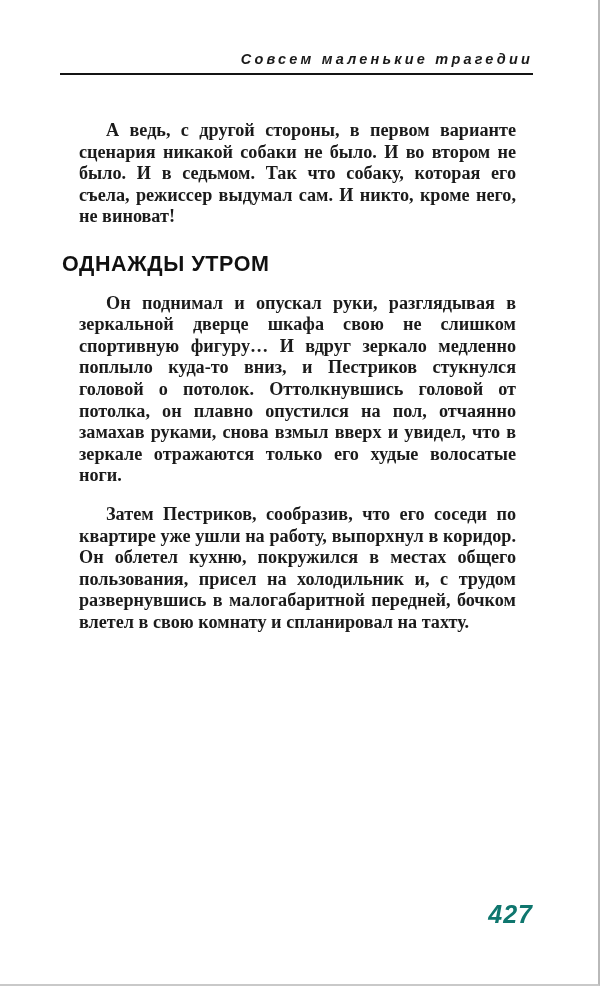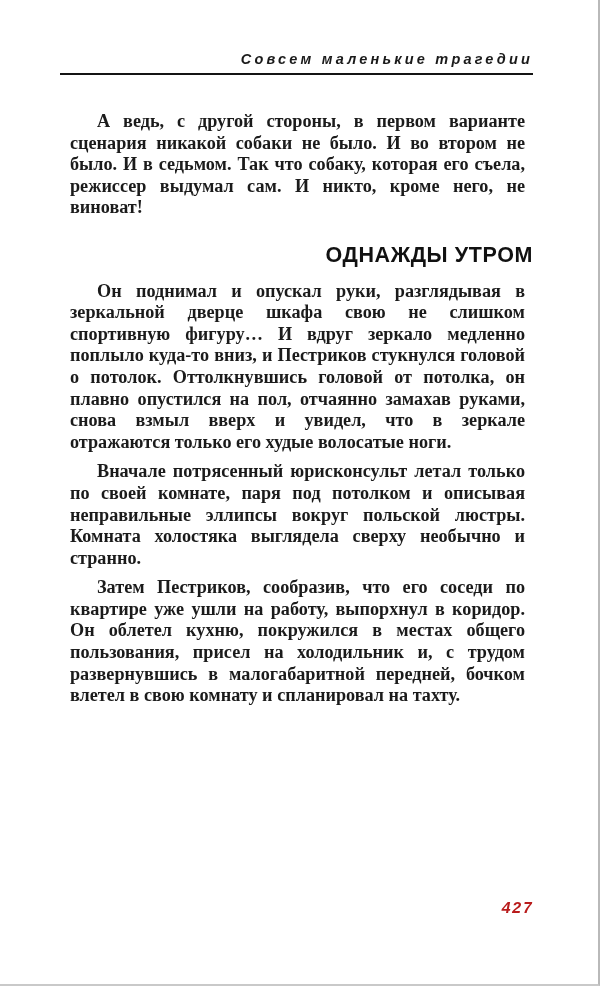--- a/index.html
+++ b/index.html
@@ -48,26 +48,26 @@
     right: 65px;
     color: #1b1b1b;
     font-size: 18.2px;
     line-height: 21.6px;
     font-weight: bold;
     text-align: justify;
     hyphens: auto;
     -webkit-hyphens: auto;
   }
   .para {
-    margin: 8px;
+    margin: 17px;
     text-indent: 27px;
   }
   .chapter-title {
     margin: 26px 0 14px 0;
-    text-align: right;
+    text-align: left;
     text-indent: 0;
     font-family: "Liberation Sans", "DejaVu Sans", sans-serif;
     font-size: 21.5px;
     font-weight: bold;
     letter-spacing: 0.6px;
     color: #111111;
   }
   .first-para {
     text-indent: 20px;
   }
@@ -78,26 +78,26 @@
     font-size: 40px;
     line-height: 0;
     letter-spacing: -1px;
     margin-right: 2px;
     color: #161616;
   }
   .page-number {
     position: absolute;
     top: 900px;
     right: 65px;
-    font-family: Liberation Mono, monospace;
+    font-family: Liberation Sans, sans-serif;
     font-weight: bold;
     font-style: italic;
-    font-size: 16px;
+    font-size: 25px;
     letter-spacing: 1px;
-    color: #b91c1c;
+    color: #0f766e;
   }
 </style>
 </head>
 <body>
 
 <div class="page">
 
   <div class="running-header">
     <span>Совсем маленькие трагедии</span>
   </div>
@@ -109,21 +109,20 @@
     <p class="para">А ведь, с другой стороны, в первом варианте сценария никакой собаки не было. И во втором не было. И в седьмом. Так что собаку, которая его съела, режиссер выдумал сам. И никто, кроме него, не виноват!</p>
 
 
     <h2 class="chapter-title">ОДНАЖДЫ УТРОМ</h2>
 
 
 
     <p class="para">Он поднимал и опускал руки, разглядывая в зеркальной дверце шкафа свою не слишком спортивную фигуру… И вдруг зеркало медленно поплыло куда-то вниз, и Пестриков стукнулся головой о потолок. Оттолкнувшись головой от потолка, он плавно опустился на пол, отчаянно замахав руками, снова взмыл вверх и увидел, что в зеркале отражаются только его худые волосатые ноги.</p>
 
 
-    <p class="para">Вначале потрясенный юрисконсульт летал только по своей комнате, паря под потолком и описывая неправильные эллипсы вокруг польской люстры. Комната холостяка выглядела сверху необычно и странно.</p>
 
     <p class="para">Затем Пестриков, сообразив, что его соседи по квартире уже ушли на работу, выпорхнул в коридор. Он облетел кухню, покружился в местах общего пользования, присел на холодильник и, с трудом развернувшись в малогабаритной передней, бочком влетел в свою комнату и спланировал на тахту.</p>
 
   </div>
 
   <div class="page-number">427</div>
 
 </div>
 
 </body></html>

